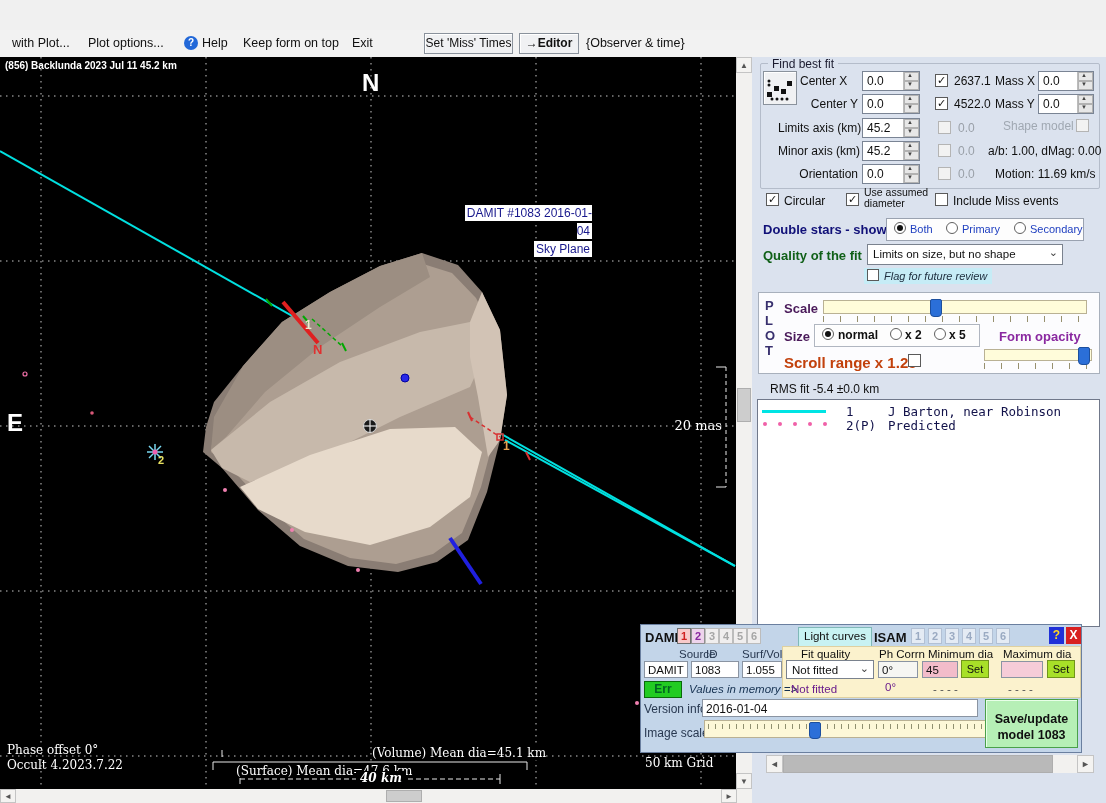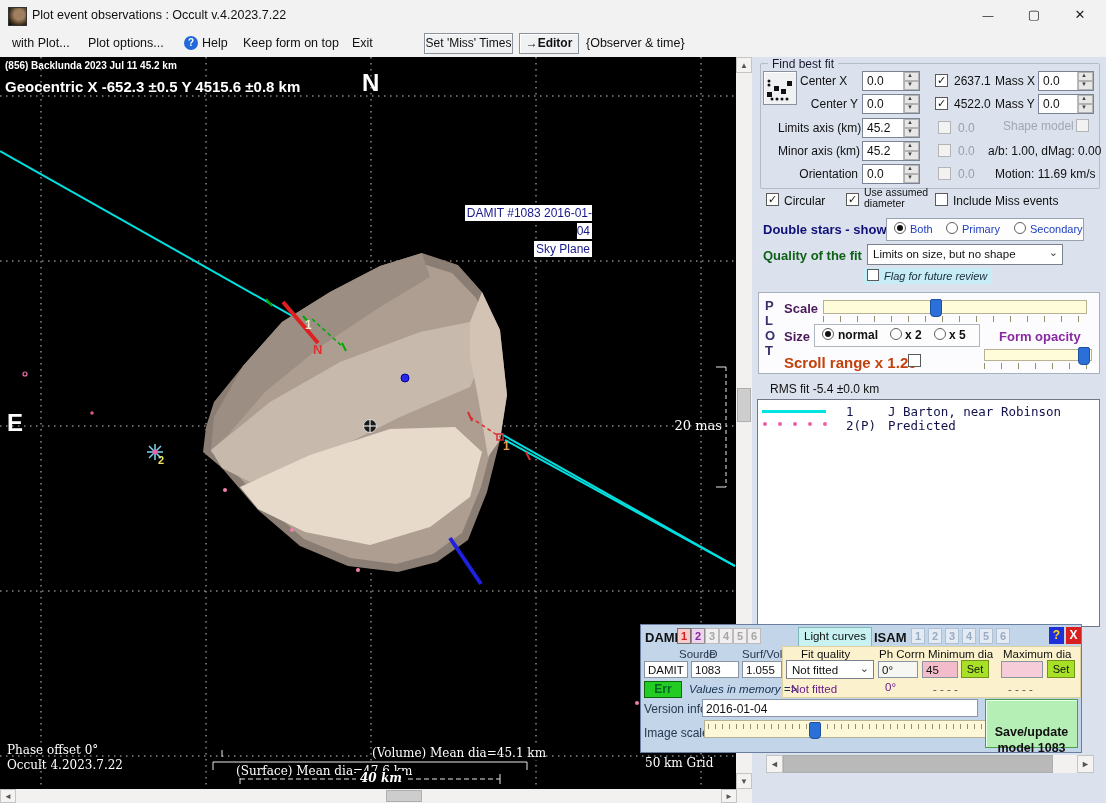--- a/index.html
+++ b/index.html
@@ -48,27 +48,20 @@
   .tab.d1{background:#f8caca;color:#d02020;border:1px solid #707070;}
   .tab.d2{background:#eed4ec;color:#8828a0;border:1px solid #909090;}
   .tab.doff{background:#f0eeee;color:#a6a6a6;border:1px solid #bcbcbc;}
   .tab.ioff{background:#e4ebf4;color:#9aaac2;border:1px solid #b2c0d4;}
 </style>
 </head>
 <body>
 
 <div id="app">
 
-  <div class="titlebar">
-    <div class="abs" style="left:8px;top:7px;width:17px;height:17px;background:radial-gradient(circle at 60% 40%,#a08060 0 35%,#40301c 70%,#000 100%);border:1px solid #333;"></div>
-    <div class="t" style="left:32px;top:8px;font-size:12.5px;">Plot event observations : Occult v.4.2023.7.22</div>
-    <div class="wbtn" style="left:965px;">—</div>
-    <div class="wbtn" style="left:1011px;font-size:13px;">▢</div>
-    <div class="wbtn" style="left:1057px;font-size:13px;">✕</div>
-  </div>
 
   <div class="menubar">
     <div class="mitem" style="left:12px;">with Plot...</div>
     <div class="mitem" style="left:88px;">Plot options...</div>
     <div class="abs" style="left:184px;top:6px;width:14px;height:14px;border-radius:50%;background:#2268d8;color:#fff;font:bold 10px/14px 'Liberation Sans',sans-serif;text-align:center;">?</div>
     <div class="mitem" style="left:202px;">Help</div>
     <div class="mitem" style="left:243px;">Keep form on top</div>
     <div class="mitem" style="left:352px;">Exit</div>
     <div class="btn3d" style="left:424px;top:3px;width:89px;height:21px;line-height:19px;">Set 'Miss' Times</div>
     <div class="btn3d b" style="left:519px;top:3px;width:60px;height:21px;line-height:19px;">→Editor</div>
@@ -161,21 +154,20 @@
           <line x1="520" y1="693" x2="520" y2="700"></line>
         <path d="M213,713 L213,705 L527,705 L527,713"></path>
         <line x1="240" y1="722" x2="500" y2="722" stroke-dasharray="5 3"></line>
         <line x1="240" y1="717" x2="240" y2="727"></line>
           <line x1="500" y1="717" x2="500" y2="727"></line>
       </g>
     </svg>
 
     
     <div class="pt b" style="left:5px;top:3px;font-size:10px;">(856) Backlunda  2023 Jul 11   45.2 km</div>
-    <div class="pt b" style="left:5px;top:21px;font-size:15px;">Geocentric  X  -652.3 ±0.5  Y 4515.6 ±0.8 km</div>
     <div class="pt b" style="left:362px;top:12px;font-size:24px;">N</div>
     <div class="pt b" style="left:7px;top:352px;font-size:24px;">E</div>
     <div class="abs" style="left:452px;top:146px;width:140px;text-align:right;">
       <span style="background:#fff;color:#18188c;font-size:12px;padding:1px 2px;">DAMIT #1083 2016-01-04</span><br>
       <span style="background:#fff;color:#18188c;font-size:12px;padding:1px 2px;">Sky Plane</span>
     </div>
     <div class="pt ser" style="left:664px;top:361px;width:58px;text-align:right;font-size:13px;">20 mas</div>
     <div class="pt ser" style="left:372px;top:689px;font-size:12px;background:#000;">(Volume) Mean dia=45.1 km</div>
     <div class="pt ser" style="left:236px;top:707px;font-size:12px;background:#000;">(Surface) Mean dia=47.6 km</div>
     <div class="pt ser i b" style="left:356px;top:714px;font-size:12px;background:#000;padding:0 4px;">40 km</div>
@@ -402,21 +394,21 @@
     <div class="t" style="left:244px;top:56px;font-size:11.5px;color:#6a1c8c;">0°</div>
     <div class="t" style="left:292px;top:58px;font-size:11.5px;color:#505050;">- - - -</div>
     <div class="t" style="left:367px;top:58px;font-size:11.5px;color:#505050;">- - - -</div>
 
     <div class="t" style="left:3px;top:77px;color:#283850;">Version info</div>
     <div class="inbox" style="left:61px;top:74px;width:276px;height:18px;font-size:12px;">2016-01-04</div>
     <div class="t" style="left:3px;top:101px;color:#283850;">Image scale</div>
     <div class="sld" style="left:63px;top:95px;width:318px;height:18px;background:#fdf8d8;"></div>
     <div class="ticks" style="left:67px;top:99px;width:310px;height:5px;background:repeating-linear-gradient(90deg,#909070 0,#909070 1px,transparent 1px,transparent 7px);"></div>
     <div class="thumb" style="left:168px;top:97px;height:15px;"></div>
-    <div class="abs" style="left:344px;top:74px;width:93px;height:49px;background:#b6efb6;border:1px solid #4aa04a;box-shadow:inset 1px 1px 0 #e8ffe8;font:bold 12.5px/16px 'Liberation Sans',sans-serif;text-align:center;padding-top:24px;box-sizing:border-box;color:#101010;">
+    <div class="abs" style="left:344px;top:74px;width:93px;height:49px;background:#b6efb6;border:1px solid #4aa04a;box-shadow:inset 1px 1px 0 #e8ffe8;font:bold 12.5px/16px 'Liberation Sans',sans-serif;text-align:center;padding-top:11px;box-sizing:border-box;color:#101010;">
       <div>Save/update</div>
       <div>model 1083</div>
     </div>
   </div>
 
   <div class="strack" style="left:766px;top:755px;width:328px;height:18px;">
     <div class="sbtn" style="left:0;top:0;width:17px;height:18px;font-size:9px;line-height:17px;">◄</div>
     <div class="sthumb" style="left:17px;top:0;width:270px;height:18px;background:#b9b9b9;"></div>
     <div class="sbtn" style="left:311px;top:0;width:17px;height:18px;font-size:9px;line-height:17px;">►</div>
   </div>

